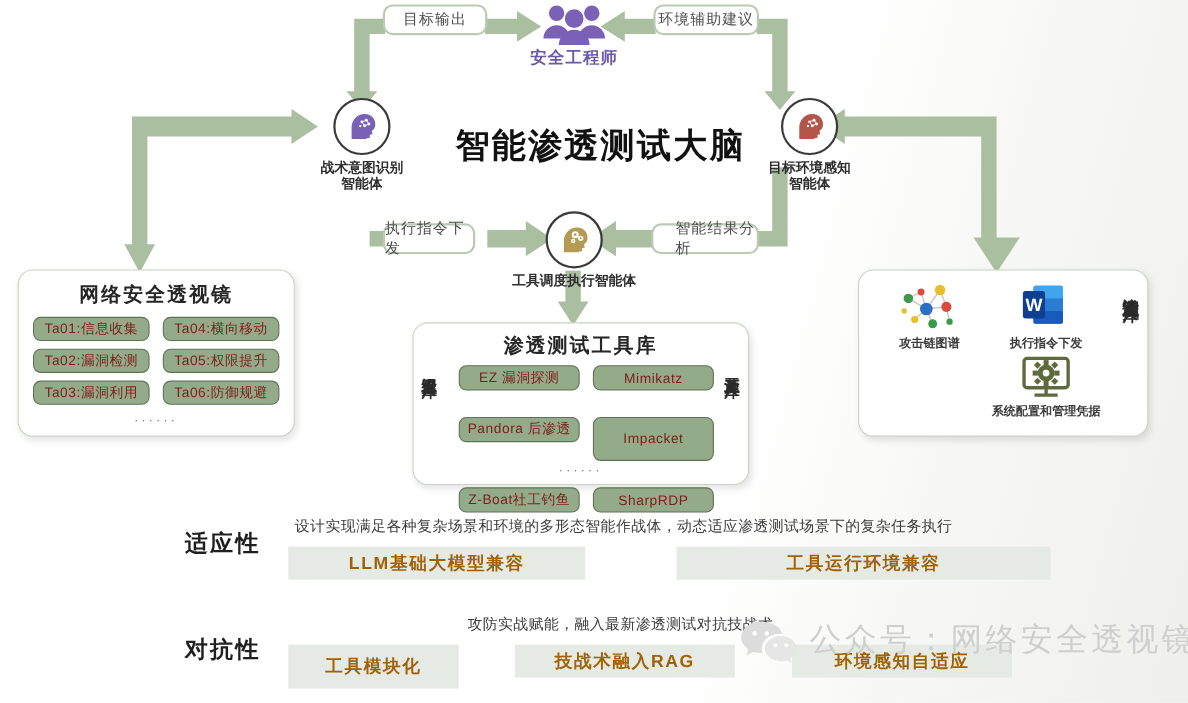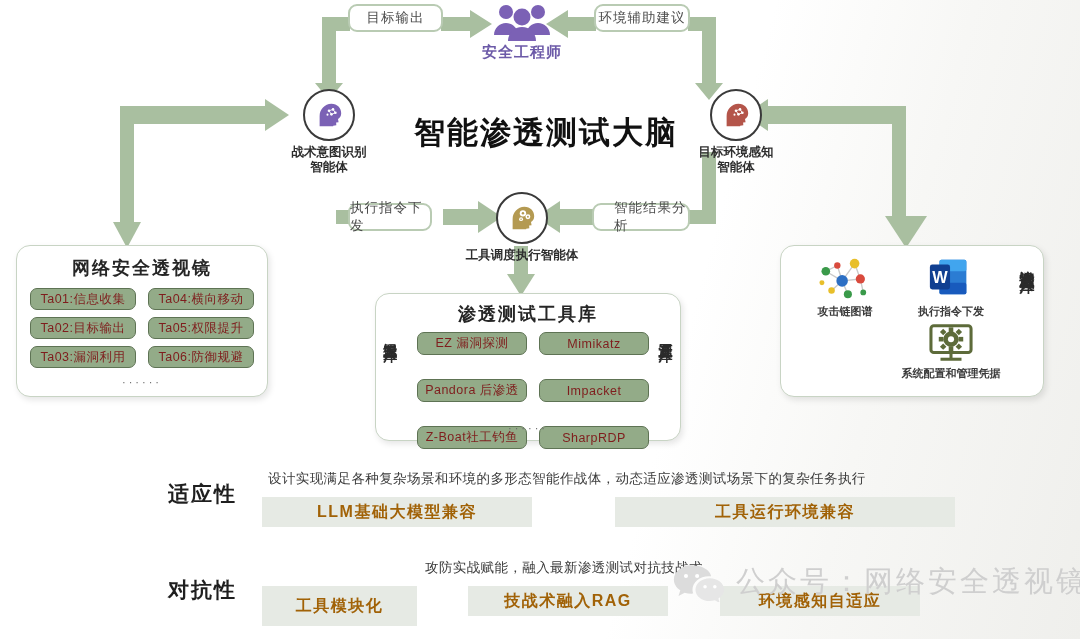--- a/index.html
+++ b/index.html
@@ -215,37 +215,37 @@
     <div class="cap">
       <span>工具调度执行智能体</span>
     </div>
   </div>
 
   <div class="panel" style="left:16px;top:245px;width:252px;height:152px;">
     <div class="panel-title" style="margin-top:10px;">网络安全透视镜</div>
     <div style="position:absolute;left:13px;top:42px;display:grid;grid-template-columns:106px 106px;gap:7px 12px;">
       <div class="greenpill" style="height:22px;">Ta01:信息收集</div>
       <div class="greenpill" style="height:22px;">Ta04:横向移动</div>
-      <div class="greenpill" style="height:22px;">Ta02:目标输出</div>
+      <div class="greenpill" style="height:22px;">Ta02:漏洞检测</div>
       <div class="greenpill" style="height:22px;">Ta05:权限提升</div>
       <div class="greenpill" style="height:22px;">Ta03:漏洞利用</div>
       <div class="greenpill" style="height:22px;">Ta06:防御规避</div>
     </div>
     <div class="dots" style="position:absolute;left:0;right:0;top:130px;">······</div>
   </div>
 
   <div class="panel" style="left:375px;top:293px;width:306px;height:148px;">
     <div class="panel-title" style="margin-top:8px;">渗透测试工具库</div>
     <div class="vlabel" style="position:absolute;left:7px;top:38px;">绿盟工具库</div>
     <div class="vlabel" style="position:absolute;right:7px;top:38px;">开源工具库</div>
     <div style="position:absolute;left:41px;top:38px;display:grid;grid-template-columns:110px 110px;gap:24px 12px;">
       <div class="greenpill" style="height:23px;">EZ 漏洞探测</div>
       <div class="greenpill" style="height:23px;">Mimikatz</div>
       <div class="greenpill" style="height:23px;">Pandora 后渗透</div>
-      <div class="greenpill" style="height:23px;">Impacket</div>
+      <div class="greenpill" style="height:40px;">Impacket</div>
       <div class="greenpill" style="height:23px;">Z-Boat社工钓鱼</div>
       <div class="greenpill" style="height:23px;">SharpRDP</div>
     </div>
     <div class="dots" style="position:absolute;left:0;right:0;top:128px;">······</div>
   </div>
 
   <div class="panel" style="left:780px;top:245px;width:264px;height:152px;">
     <div class="vlabel" style="position:absolute;right:8px;top:13px;font-size:15px;">渗透测试工具库</div>
 
     <div class="iconcell" style="left:12px;top:8px;">

